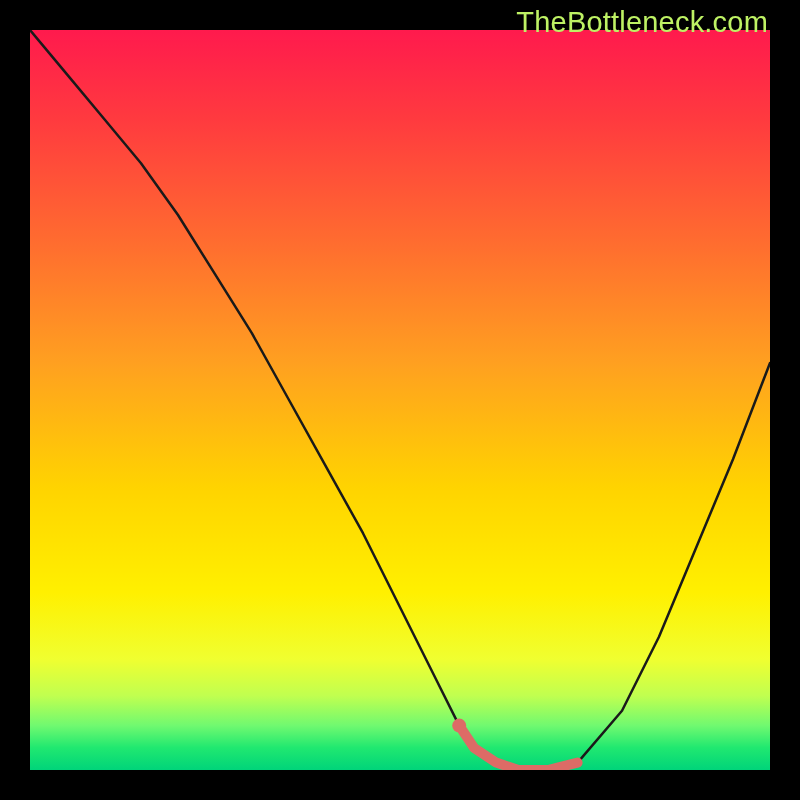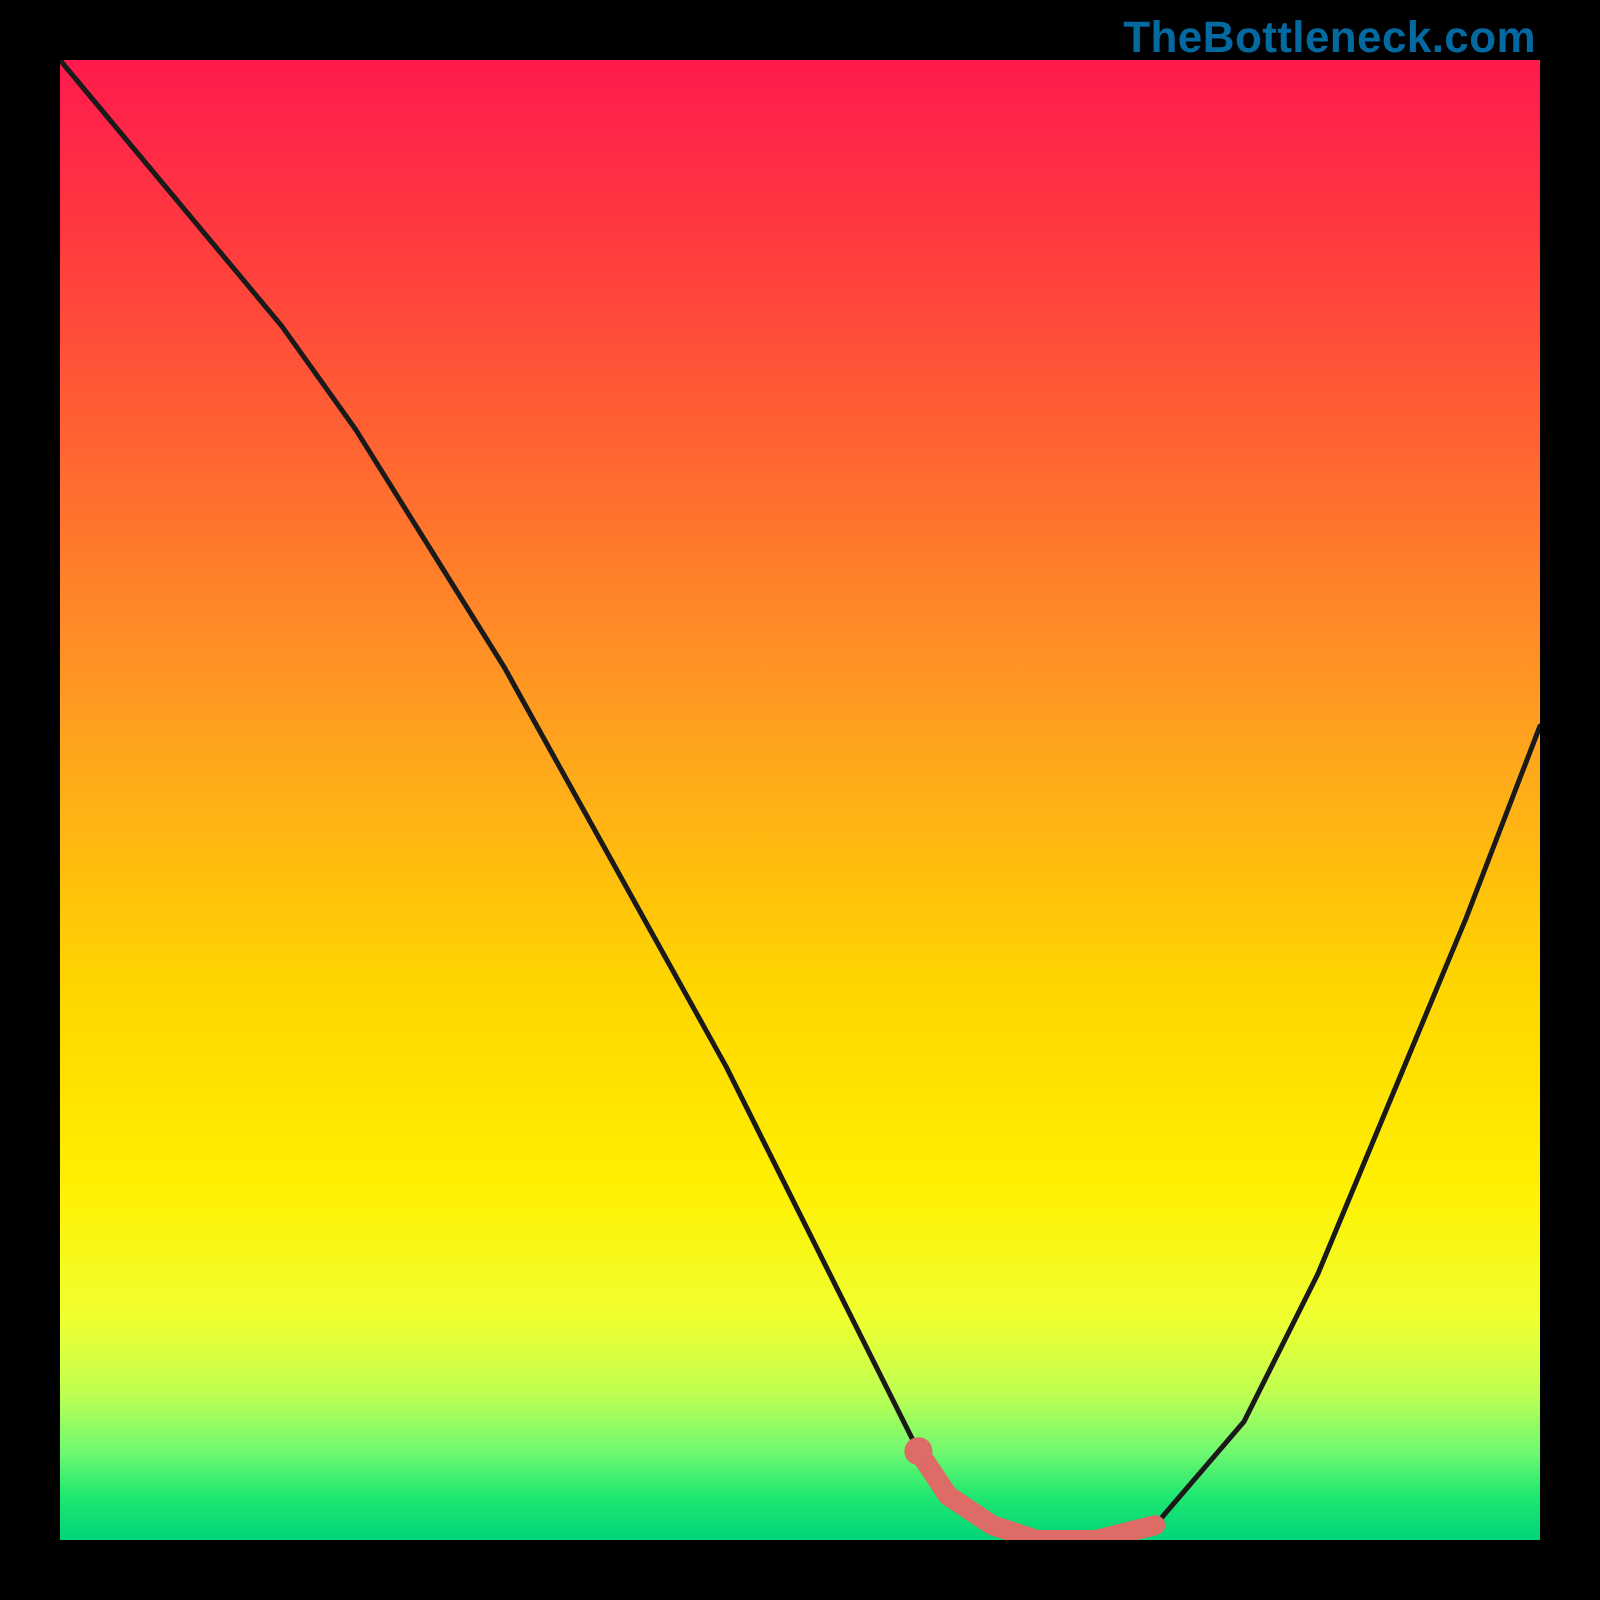--- a/index.html
+++ b/index.html
@@ -40,23 +40,23 @@
     left: 30px;
     top: 30px;
     width: 740px;
     height: 740px;
     pointer-events: none;
   }
   .watermark {
     position: absolute;
     top: 6px;
     right: 32px;
-    font-size: 22px;
-    font-weight: 700;
-    color: #0369a1;
+    font-size: 29px;
+    font-weight: 400;
+    color: #bef264;
     letter-spacing: 0.2px;
   }
 </style>
 </head>
 <body>
 
 <div class="frame">
   <div class="plot-area"></div>
 
   <svg class="overlay-svg" viewBox="0 0 740 740">

